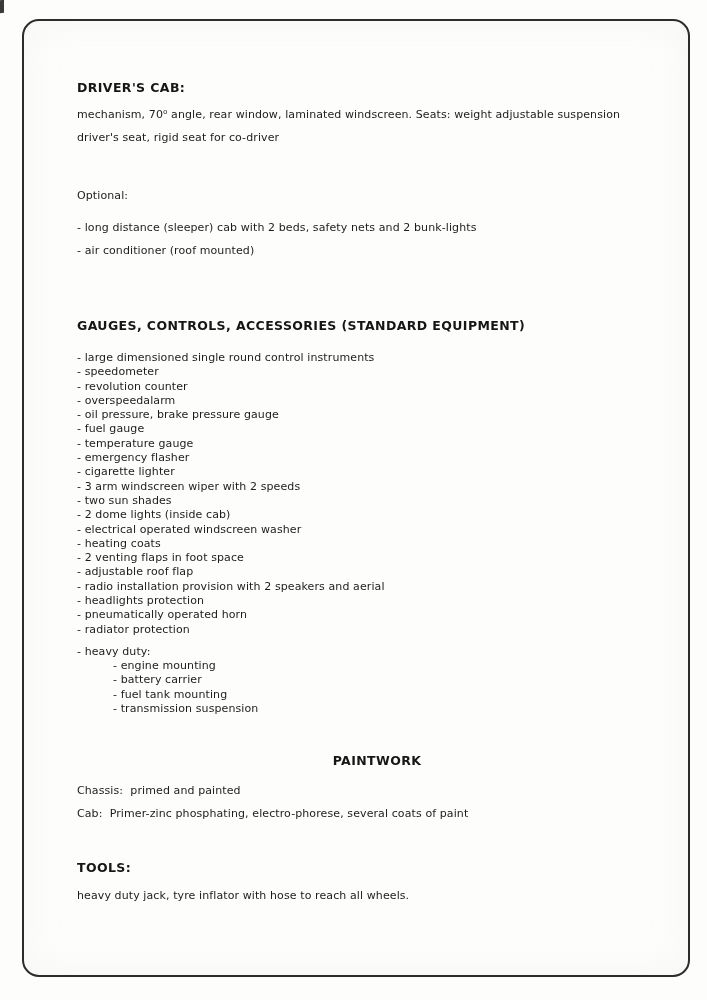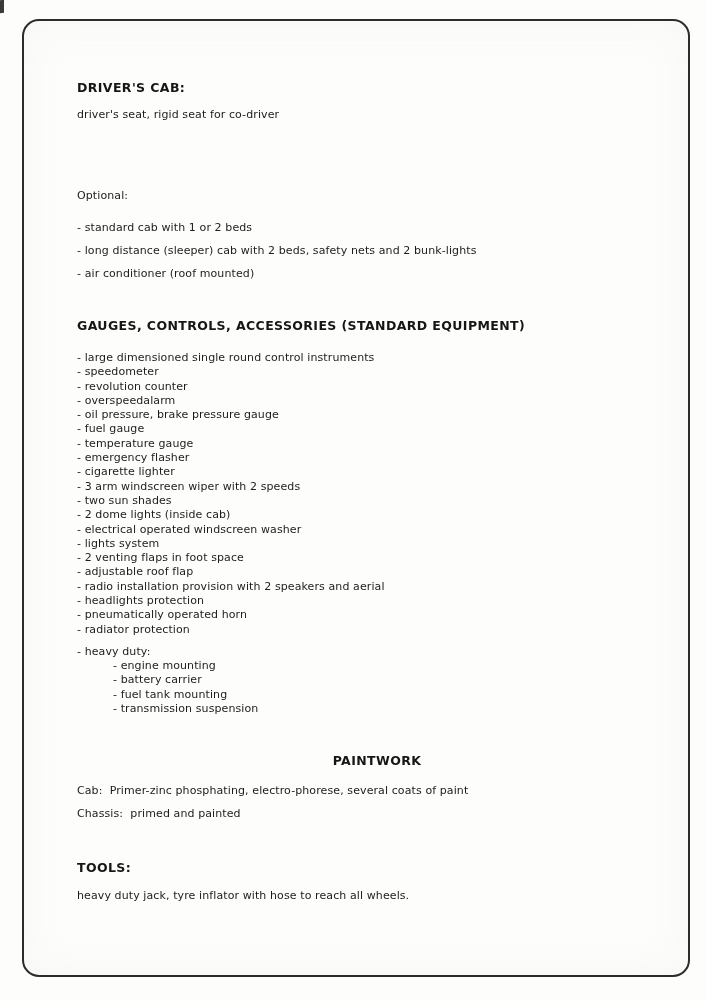--- a/index.html
+++ b/index.html
@@ -89,26 +89,26 @@
 <div class="sheet">
   <div class="corner-mark"></div>
   <div class="page-border"></div>
 
   <div class="content">
 
     <div class="section" style="top:80px;">
       <div class="heading">DRIVER'S CAB:</div>
     </div>
     <div class="section para" style="top:104px;">
+        <div class="line">mechanism, 70⁰ angle, rear window, laminated windscreen. Seats: weight adjustable suspension</div>
         <div class="line">driver's seat, rigid seat for co-driver</div>
       </div>
 
     <div class="section single-line" style="top:189px;">Optional:</div>
     <div class="section opt-list" style="top:216px;">
-        <div class="line">- standard cab with 1 or 2 beds</div>
         <div class="line">- long distance (sleeper) cab with 2 beds, safety nets and 2 bunk-lights</div>
         <div class="line">- air conditioner (roof mounted)</div>
       </div>
 
     <div class="section" style="top:318px;">
       <div class="heading">GAUGES, CONTROLS, ACCESSORIES (STANDARD EQUIPMENT)</div>
     </div>
     <div class="section tight-list" style="top:351px;">
         <div class="line">- large dimensioned single round control instruments</div>
         <div class="line">- speedometer</div>
@@ -116,43 +116,43 @@
         <div class="line">- overspeedalarm</div>
         <div class="line">- oil pressure, brake pressure gauge</div>
         <div class="line">- fuel gauge</div>
         <div class="line">- temperature gauge</div>
         <div class="line">- emergency flasher</div>
         <div class="line">- cigarette lighter</div>
         <div class="line">- 3 arm windscreen wiper with 2 speeds</div>
         <div class="line">- two sun shades</div>
         <div class="line">- 2 dome lights (inside cab)</div>
         <div class="line">- electrical operated windscreen washer</div>
-        <div class="line">- lights system</div>
+        <div class="line">- heating coats</div>
         <div class="line">- 2 venting flaps in foot space</div>
         <div class="line">- adjustable roof flap</div>
         <div class="line">- radio installation provision with 2 speakers and aerial</div>
         <div class="line">- headlights protection</div>
         <div class="line">- pneumatically operated horn</div>
         <div class="line">- radiator protection</div>
       </div>
 
     <div class="section single-line" style="top:645px;">- heavy duty:</div>
     <div class="section tight-list sub-list" style="top:659px;">
         <div class="line">- engine mounting</div>
         <div class="line">- battery carrier</div>
         <div class="line">- fuel tank mounting</div>
         <div class="line">- transmission suspension</div>
       </div>
 
     <div class="section" style="top:753px;text-align:center;">
       <div class="heading">PAINTWORK</div>
     </div>
     <div class="section plain-lines" style="top:780px;">
+        <div class="line">Chassis:  primed and painted</div>
         <div class="line">Cab:  Primer-zinc phosphating, electro-phorese, several coats of paint</div>
-        <div class="line">Chassis:  primed and painted</div>
       </div>
 
     <div class="section" style="top:860px;">
       <div class="heading">TOOLS:</div>
     </div>
     <div class="section plain-lines" style="top:885px;">
         <div class="line">heavy duty jack, tyre inflator with hose to reach all wheels.</div>
       </div>
 
   </div>

